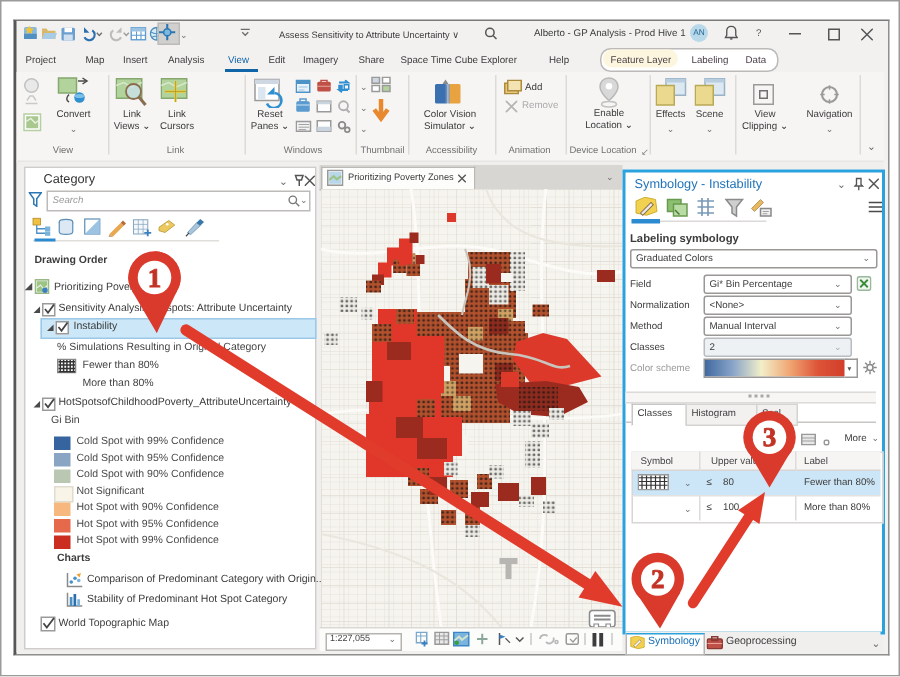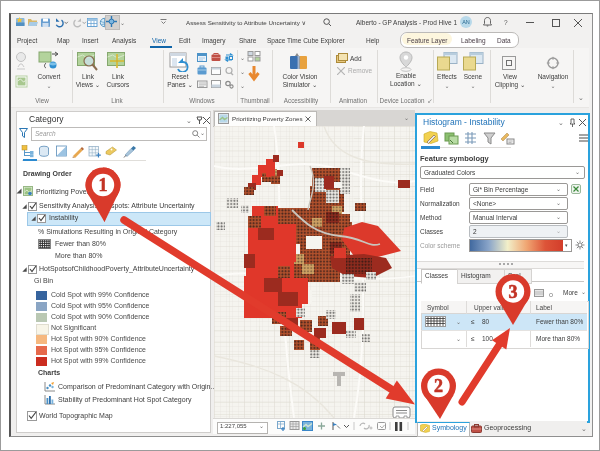--- a/index.html
+++ b/index.html
@@ -606,21 +606,21 @@
     <path d="M113 1v8" stroke="#c8c8c8"></path>
 
     <rect x="118" y="1" width="2.6" height="9" fill="#3c3c3c"></rect>
       <rect x="122.5" y="1" width="2.6" height="9" fill="#3c3c3c"></rect>
     <path d="M131 1v8" stroke="#c8c8c8"></path>
   </svg>
 </div>
 
 <div id="sympanel">
   <div class="abs" style="left:415px;top:113px;width:171px;height:306px;background:#fff;border:2px solid #2aa2dd;"></div>
-  <div class="abs" style="left:423px;top:117px;font-size:8.5px;color:#1f72b8;white-space:nowrap;">Histogram - Instability</div>
+  <div class="abs" style="left:423px;top:117px;font-size:8.5px;color:#1f72b8;white-space:nowrap;">Symbology - Instability</div>
   <div class="chev" style="left:558px;top:119px;font-size:7px">⌄</div>
   <svg class="abs" style="left:569px;top:118px" width="7" height="9" viewBox="0 0 7 9">
       <path d="M2 1h3v4l1 1h-5l1-1zM3.5 6v3" stroke="#555" fill="none" stroke-width=".9"></path>
     </svg>
   <svg class="abs" style="left:579px;top:119px" width="7" height="7" viewBox="0 0 7 7">
       <path d="M0 0L7 7M7 0L0 7" stroke="#555" stroke-width="1"></path>
     </svg>
 
   <svg class="abs" style="left:423px;top:131px" width="92" height="15" viewBox="0 0 92 15">
 
@@ -638,21 +638,21 @@
     <path d="M78 8l6-6 2 2-6 6z" fill="#e8b85f" stroke="#a8824a" stroke-width=".5"></path>
       <rect x="84" y="8" width="7" height="5" fill="#eee" stroke="#888"></rect>
       <path d="M85.5 10h4M85.5 11.5h3" stroke="#888" stroke-width=".5"></path>
   </svg>
   <svg class="abs" style="left:579px;top:134px" width="9" height="8" viewBox="0 0 9 8">
       <path d="M0 1h9M0 4h9M0 7h9" stroke="#4a4a4a" stroke-width="1.1"></path>
     </svg>
   <div class="abs" style="left:421px;top:147px;width:90px;height:1px;background:#dcdad8;"></div>
   <div class="abs" style="left:421px;top:146px;width:19px;height:2.5px;background:#2b8ad0;"></div>
 
-  <div class="abs" style="left:420px;top:154px;font-size:7.5px;font-weight:bold;color:#3c3c3c;white-space:nowrap;">Feature symbology</div>
+  <div class="abs" style="left:420px;top:154px;font-size:7.5px;font-weight:bold;color:#3c3c3c;white-space:nowrap;">Labeling symbology</div>
   <div class="abs" style="left:420px;top:166px;width:163px;height:11px;background:#fff;border:1px solid #9a9896;border-radius:2px;"></div>
   <div class="t6" style="left:424px;top:169px">Graduated Colors</div>
   <div class="chev" style="left:575px;top:168px">⌄</div>
 
   <div class="t6" style="left:420px;top:186px">Field</div>
   <div class="abs" style="left:469px;top:183px;width:97px;height:11px;background:#fff;border:1px solid #9a9896;border-radius:2px;"></div>
   <div class="t6" style="left:473px;top:186px">Gi* Bin Percentage</div>
   <div class="chev" style="left:556px;top:185px">⌄</div>
   <svg class="abs" style="left:571px;top:184px" width="10" height="10" viewBox="0 0 10 10">
       <rect x="0.5" y="0.5" width="9" height="9" rx="1.5" fill="#eef4ee" stroke="#9ab89a"></rect>

